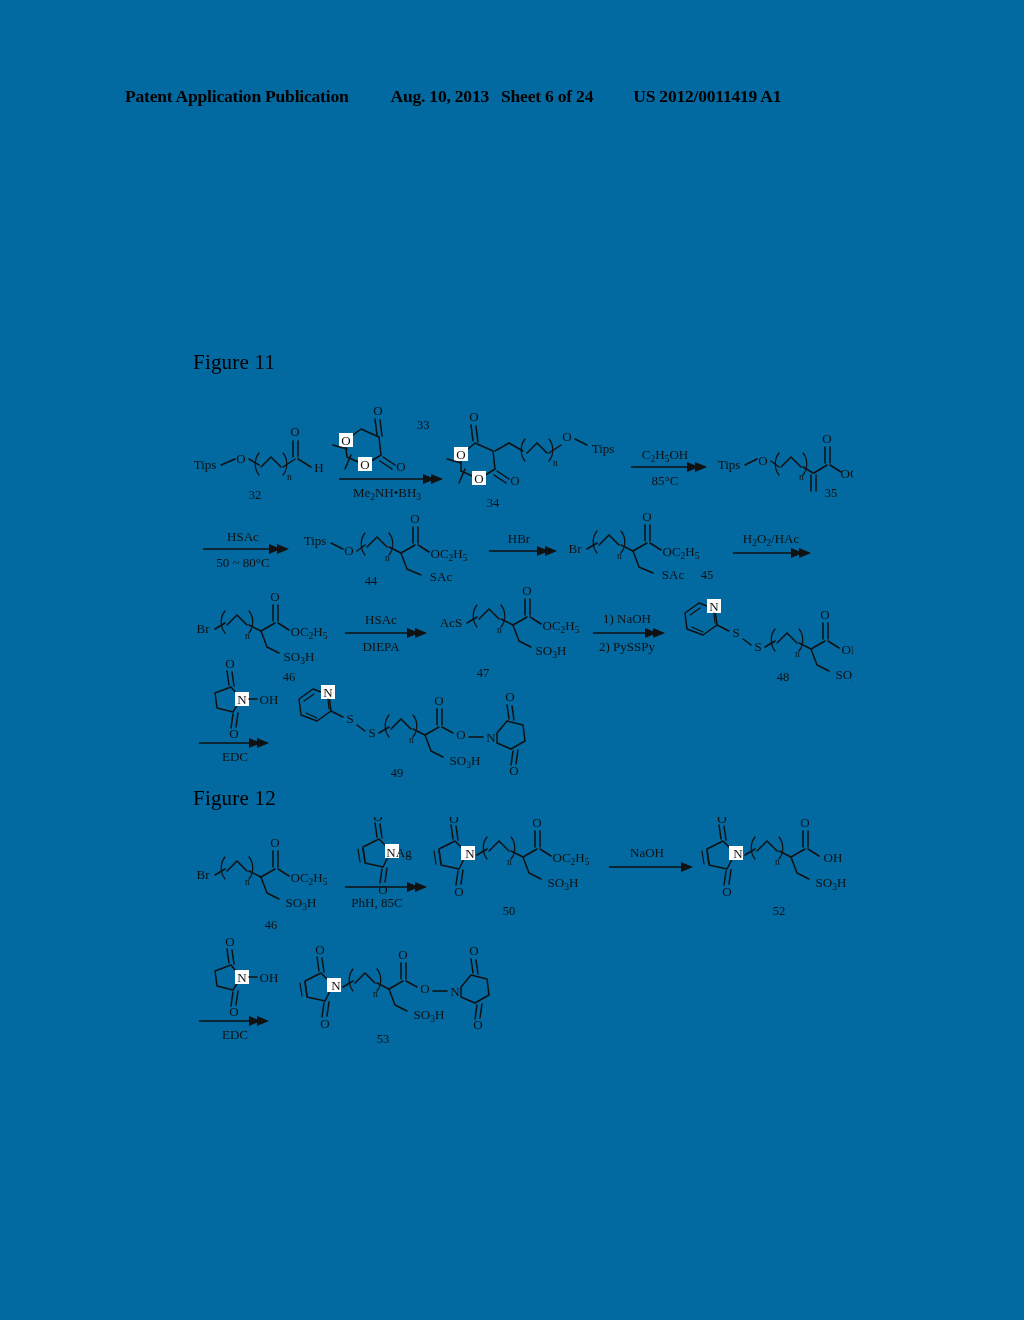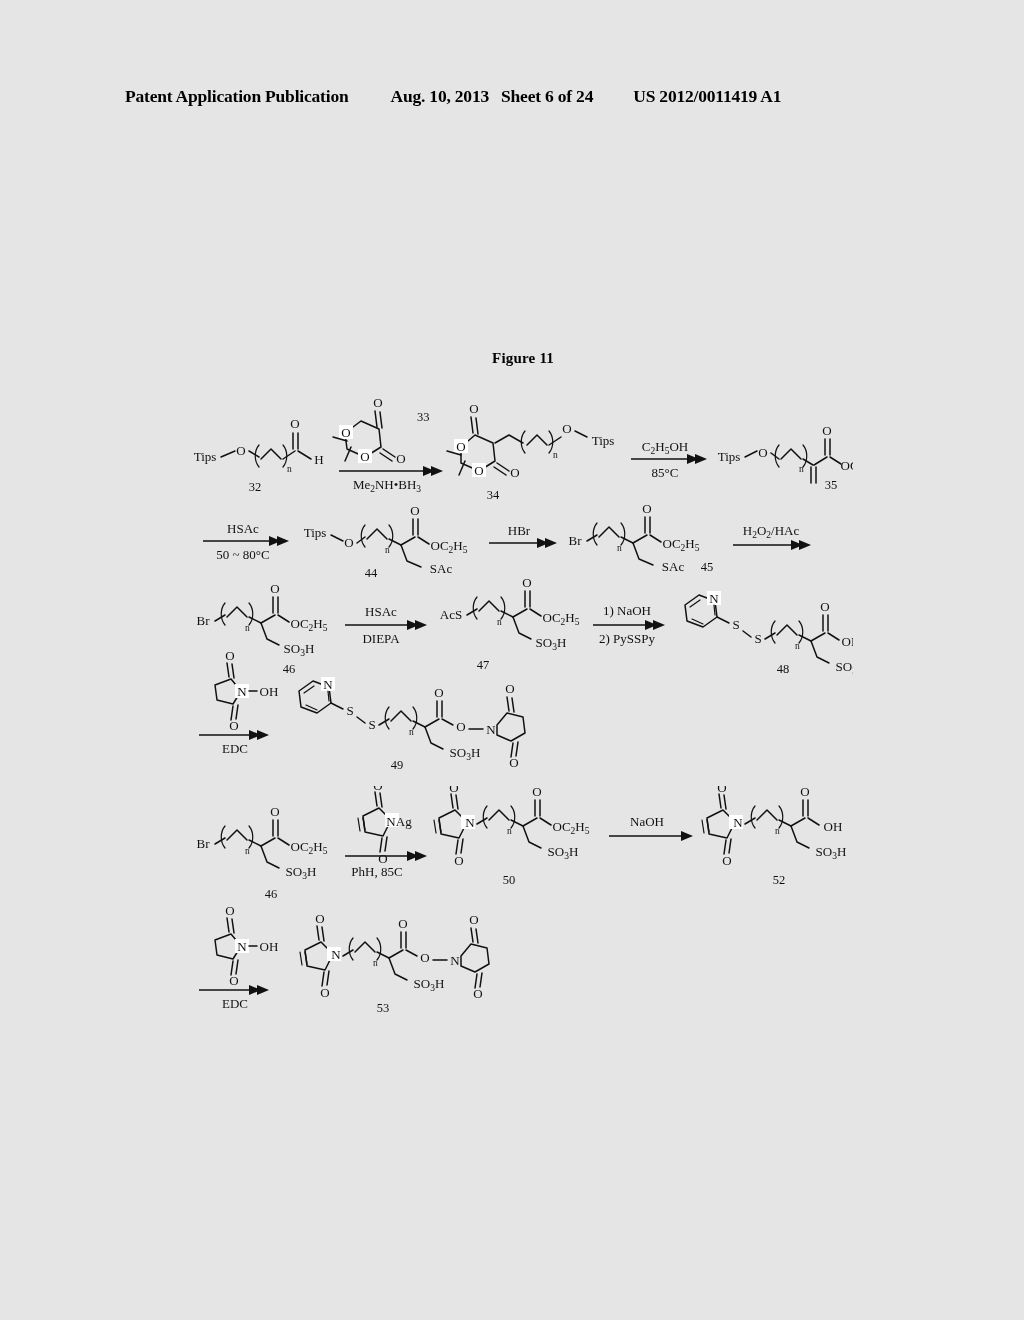--- a/index.html
+++ b/index.html
@@ -12,21 +12,21 @@
     width: 1024px;
     height: 1320px;
     position: relative;
     font-family: "Liberation Serif", "DejaVu Serif", serif;
     color: #000000;
     overflow: hidden;
   }
   .page {
     position: absolute;
     inset: 0;
-    background: #e5e5e5;
+    background: #0369a1;
   }
   
   .doc-header {
     position: absolute;
     top: 86px;
     left: 125px;
     width: 774px;
     display: flex;
     align-items: baseline;
     font-weight: bold;
@@ -47,26 +47,25 @@
     flex: 0 0 auto;
     margin-left: 40px;
   }
 
   
   .figure-block { position: absolute; }
   #figure-11 { top: 350px; left: 193px; }
   #figure-12 { top: 786px; left: 193px; }
 
   .figure-label {
-    font-weight: bold;
-    font-size: 15px;
+    font-weight: normal;
+    font-size: 21px;
     font-family: "Liberation Serif", "DejaVu Serif", serif;
     letter-spacing: 0.2px;
     margin: 0 0 6px 0;
-    text-align: center;
   }
   .scheme-canvas { display: block; }
 
   
   svg text {
     font-family: "Liberation Serif", "DejaVu Serif", serif;
     fill: #111111;
   }
   .t      { font-size: 13px; }
   .t-sm   { font-size: 9.5px; }
@@ -459,20 +458,21 @@
         <path class="bond" d="M 320 370 L 318 384"></path>
         <path class="bond" d="M 325 369 L 323 383"></path>
         <text class="t" x="321" y="394" text-anchor="middle">O</text>
         <text class="t-lbl" x="204" y="396" text-anchor="middle">49</text>
       </g>
 
     </svg>
   </div>
 
   <div class="figure-block" id="figure-12">
+    <div class="figure-label">Figure 12</div>
 
     <svg class="scheme-canvas" width="660" height="265" viewBox="0 0 660 265">
 
        50 --NaOH--&gt; 52 --&gt;
       <g>
         <text class="t" x="10" y="62" text-anchor="middle">Br</text>
         <path class="bond" d="M 22 58 L 32 52"></path>
         <path class="bond-thin" d="M 32 40 C 27 46, 27 56, 32 62"></path>
         <path class="bond" d="M 34 54 L 44 44 L 54 54"></path>
         <path class="bond-thin" d="M 56 40 C 61 46, 61 56, 56 62"></path>

